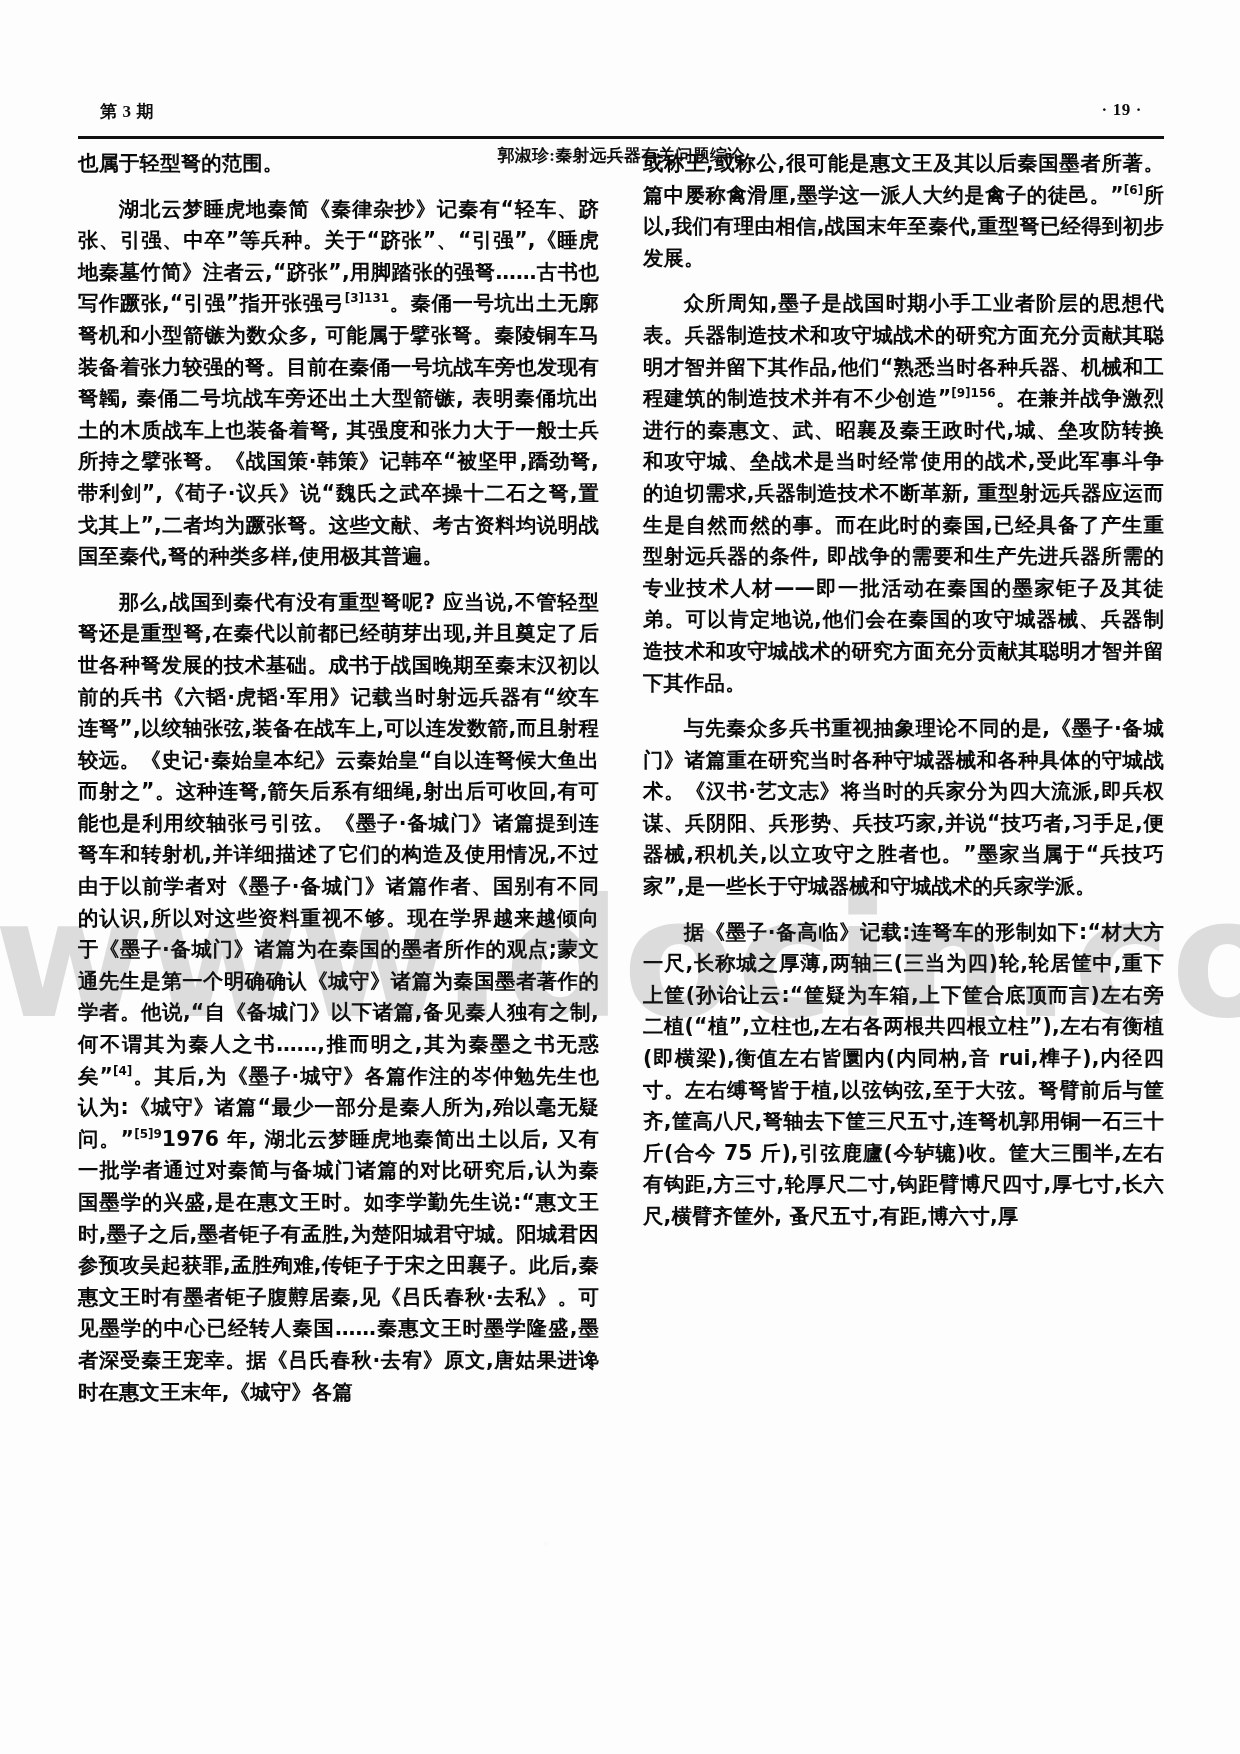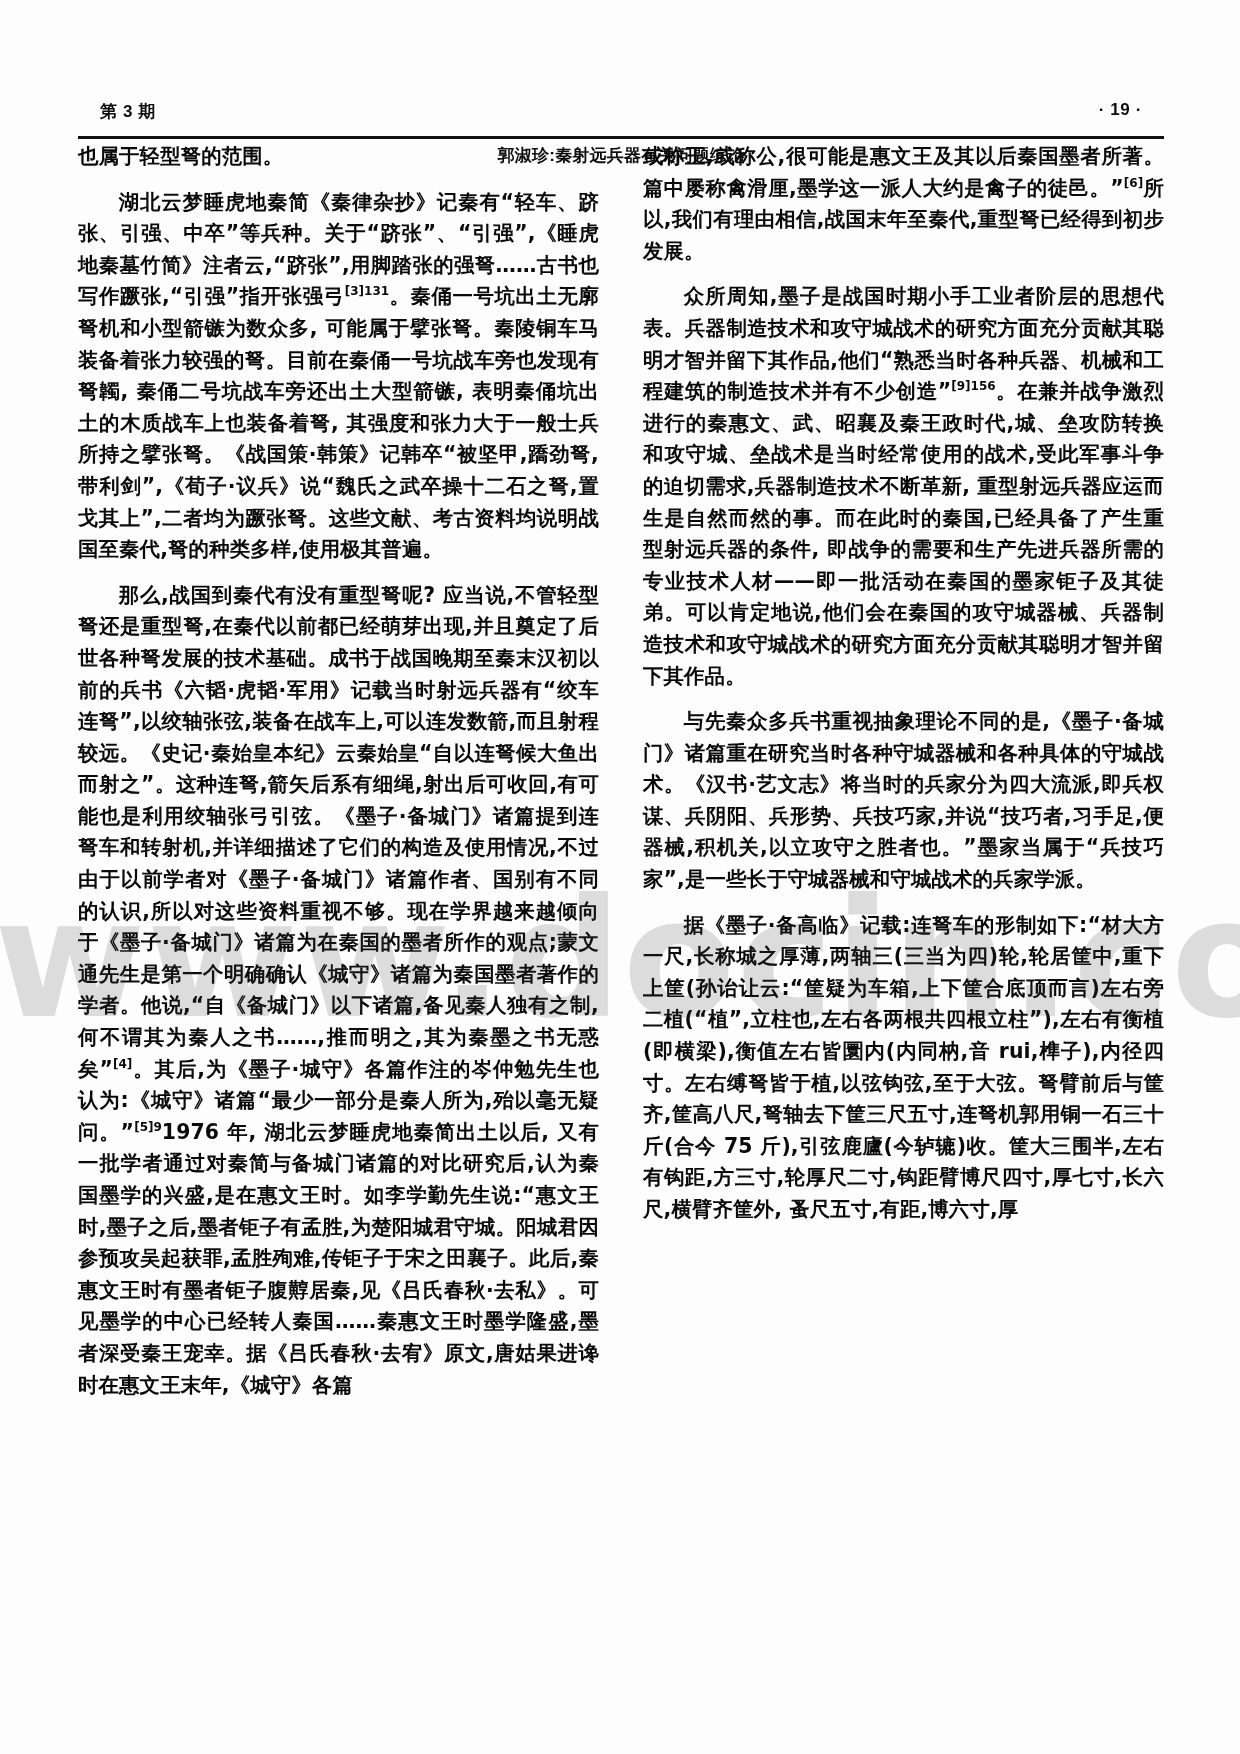--- a/index.html
+++ b/index.html
@@ -35,21 +35,21 @@
   
   #header-band {
     position: absolute;
     left: 100px;
     top: 96px;
     width: 1042px;
     height: 34px;
   }
   .hdr {
     position: absolute;
-    font-family: Liberation Sans, sans-serif;
+    font-family: Liberation Serif, serif;
     font-size: 17px;
     font-weight: 700;
     color: #0d0d0d;
     white-space: nowrap;
     letter-spacing: 0.6px;
   }
   #hdr-issue { left: 0; top: 4px; }
   #hdr-title {
     left: 50%;
     top: 4px;
@@ -84,21 +84,21 @@
     white-space: nowrap;
     pointer-events: none;
     user-select: none;
     z-index: 3;
   }
 
   
   #columns {
     position: absolute;
     left: 78px;
-    top: 141px;
+    top: 148px;
     width: 1086px;
     height: 1560px;
     display: flex;
     gap: 44px;
     z-index: 2;
   }
   .column {
     width: 521px;
     display: block;
   }

